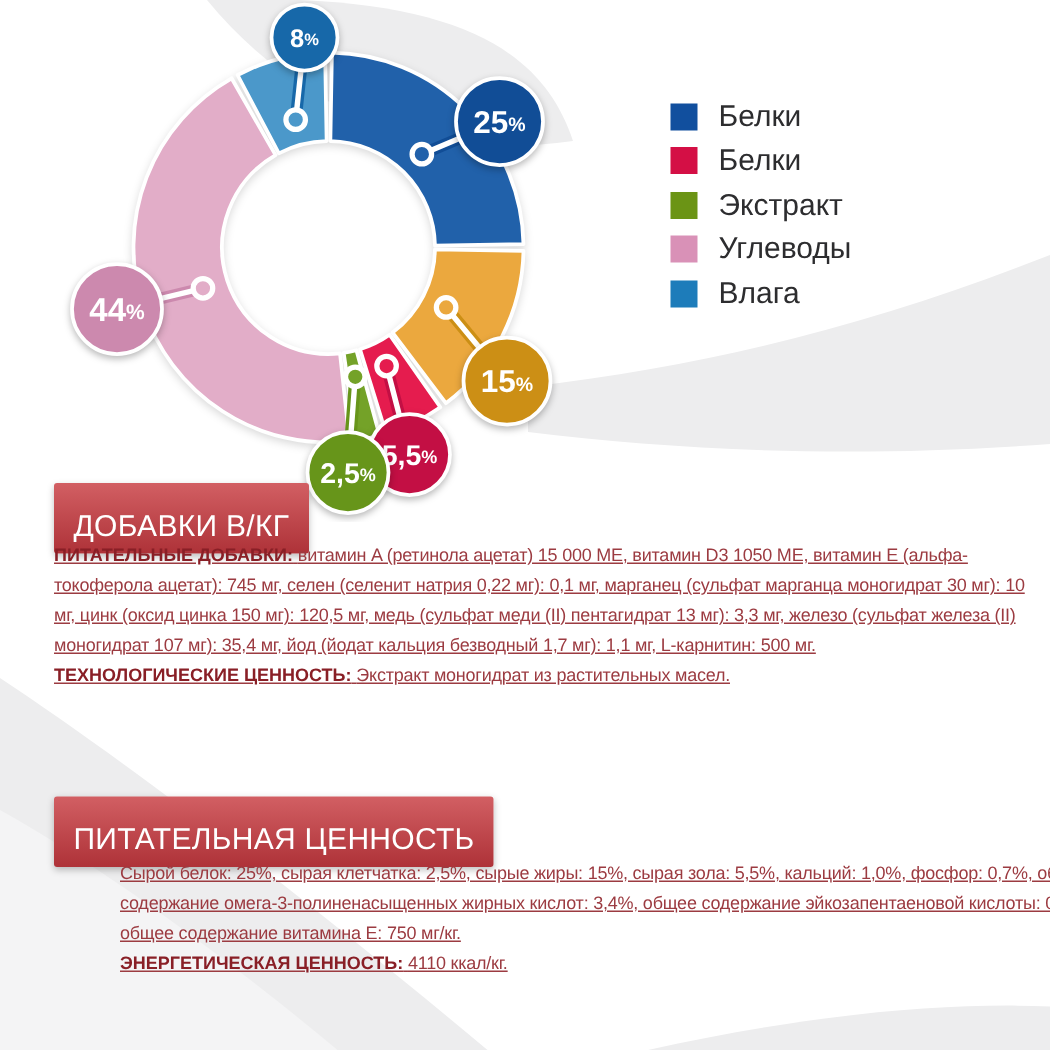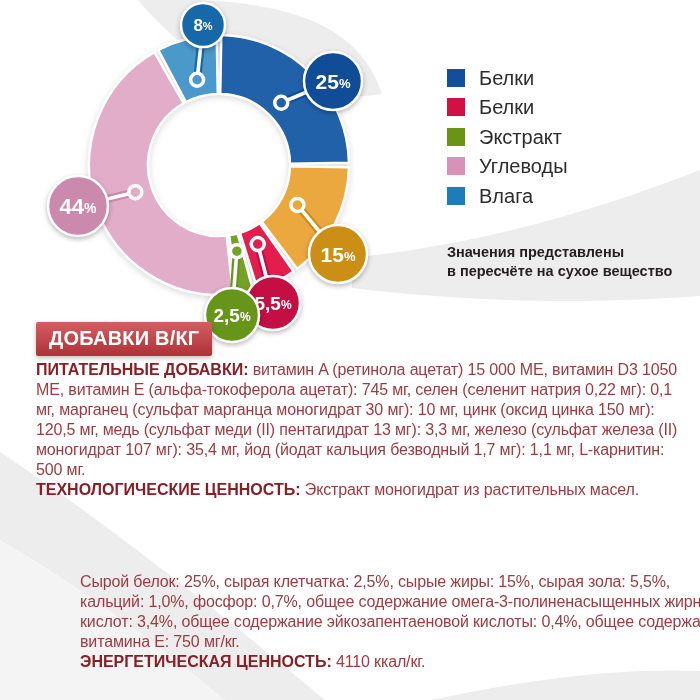--- a/index.html
+++ b/index.html
@@ -15,32 +15,32 @@
   .legend-swatch{width:18px;height:18px;flex:0 0 18px;margin-right:14px;}
   .legend-label{font-size:20px;color:#2d2d2f;line-height:1;}
   .note{
     position:absolute;left:447px;top:243px;z-index:3;width:230px;
     font-size:14.5px;font-weight:bold;color:#231e1f;line-height:18.5px;white-space:pre-line;
   }
   
   .sec-header{
     position:absolute;z-index:3;display:inline-block;
     background:linear-gradient(#d25f63,#ae3238);
-    color:#ffffff;font-weight:bold;font-size:20px;letter-spacing:.2px;
-    padding:5px 13px 6px 13px;border-radius:2px;
+    color:#ffffff;font-weight:normal;font-size:20px;letter-spacing:.2px;
+    padding:18px 13px 6px 13px;border-radius:2px;
     box-shadow:0 2px 5px rgba(0,0,0,.25);
   }
   .header-additives{left:36px;top:322px;}
   .header-nutrition{left:36px;top:531px;}
   
   .body-block{position:absolute;left:36px;z-index:3;width:650px;}
   .block-additives{top:360px;}
   .block-nutrition{top:572px;margin-left:44px;}
   .body-text{
-    margin:0;font-size:16px;line-height:20px;color:#9c3b41;letter-spacing:-0.15px;
+    margin:0;font-size:12px;line-height:20px;color:#9c3b41;letter-spacing:-0.15px;text-decoration:underline;
   }
   .body-text b{color:#891f26;letter-spacing:0;}
 </style>
 </head>
 <body>
 <div class="page">
 
   <svg class="bg-svg" width="700" height="700" viewBox="0 0 700 700" aria-hidden="true">
     <path fill="#ededee" d="M138,0 C 200,75 285,108 382,94 C 362,34 306,-6 138,0 Z"></path>
     <path fill="#ededee" d="M352,258 C 480,243 585,215 700,170 L700,296 C 565,306 452,300 352,288 Z"></path>
@@ -110,29 +110,28 @@
       <div class="legend-row">
         <span class="legend-swatch" style="background: rgb(217, 145, 183);"></span>
         <span class="legend-label">Углеводы</span>
       </div>
       <div class="legend-row">
         <span class="legend-swatch" style="background: rgb(29, 124, 186);"></span>
         <span class="legend-label">Влага</span>
       </div>
     </div>
 
-  <div class="note">Значения представлены
-в пересчёте на сухое вещество</div>
 
   <div class="sec-header header-additives">ДОБАВКИ В/КГ</div>
 
   <div class="body-block block-additives">
     <p class="body-text"><b>ПИТАТЕЛЬНЫЕ ДОБАВКИ:</b> <span>витамин A (ретинола ацетат) 15 000 МЕ, витамин D3 1050 МЕ, витамин E (альфа-токоферола ацетат): 745 мг, селен (селенит натрия 0,22 мг): 0,1 мг, марганец (сульфат марганца моногидрат 30 мг): 10 мг, цинк (оксид цинка 150 мг): 120,5 мг, медь (сульфат меди (II) пентагидрат 13 мг): 3,3 мг, железо (сульфат железа (II) моногидрат 107 мг): 35,4 мг, йод (йодат кальция безводный 1,7 мг): 1,1 мг, L-карнитин: 500 мг.</span></p>
     <p class="body-text"><b>ТЕХНОЛОГИЧЕСКИЕ ЦЕННОСТЬ:</b> <span>Экстракт моногидрат из растительных масел.</span></p>
   </div>
 
+  <div class="sec-header header-nutrition">ПИТАТЕЛЬНАЯ ЦЕННОСТЬ</div>
 
   <div class="body-block block-nutrition">
     <p class="body-text"><span>Сырой белок: 25%, сырая клетчатка: 2,5%, сырые жиры: 15%, сырая зола: 5,5%, кальций: 1,0%, фосфор: 0,7%, общее содержание омега-3-полиненасыщенных жирных кислот: 3,4%, общее содержание эйкозапентаеновой кислоты: 0,4%, общее содержание витамина E: 750 мг/кг.</span></p>
     <p class="body-text"><b>ЭНЕРГЕТИЧЕСКАЯ ЦЕННОСТЬ:</b> <span>4110 ккал/кг.</span></p>
   </div>
 
 </div>
 
 </body></html>

